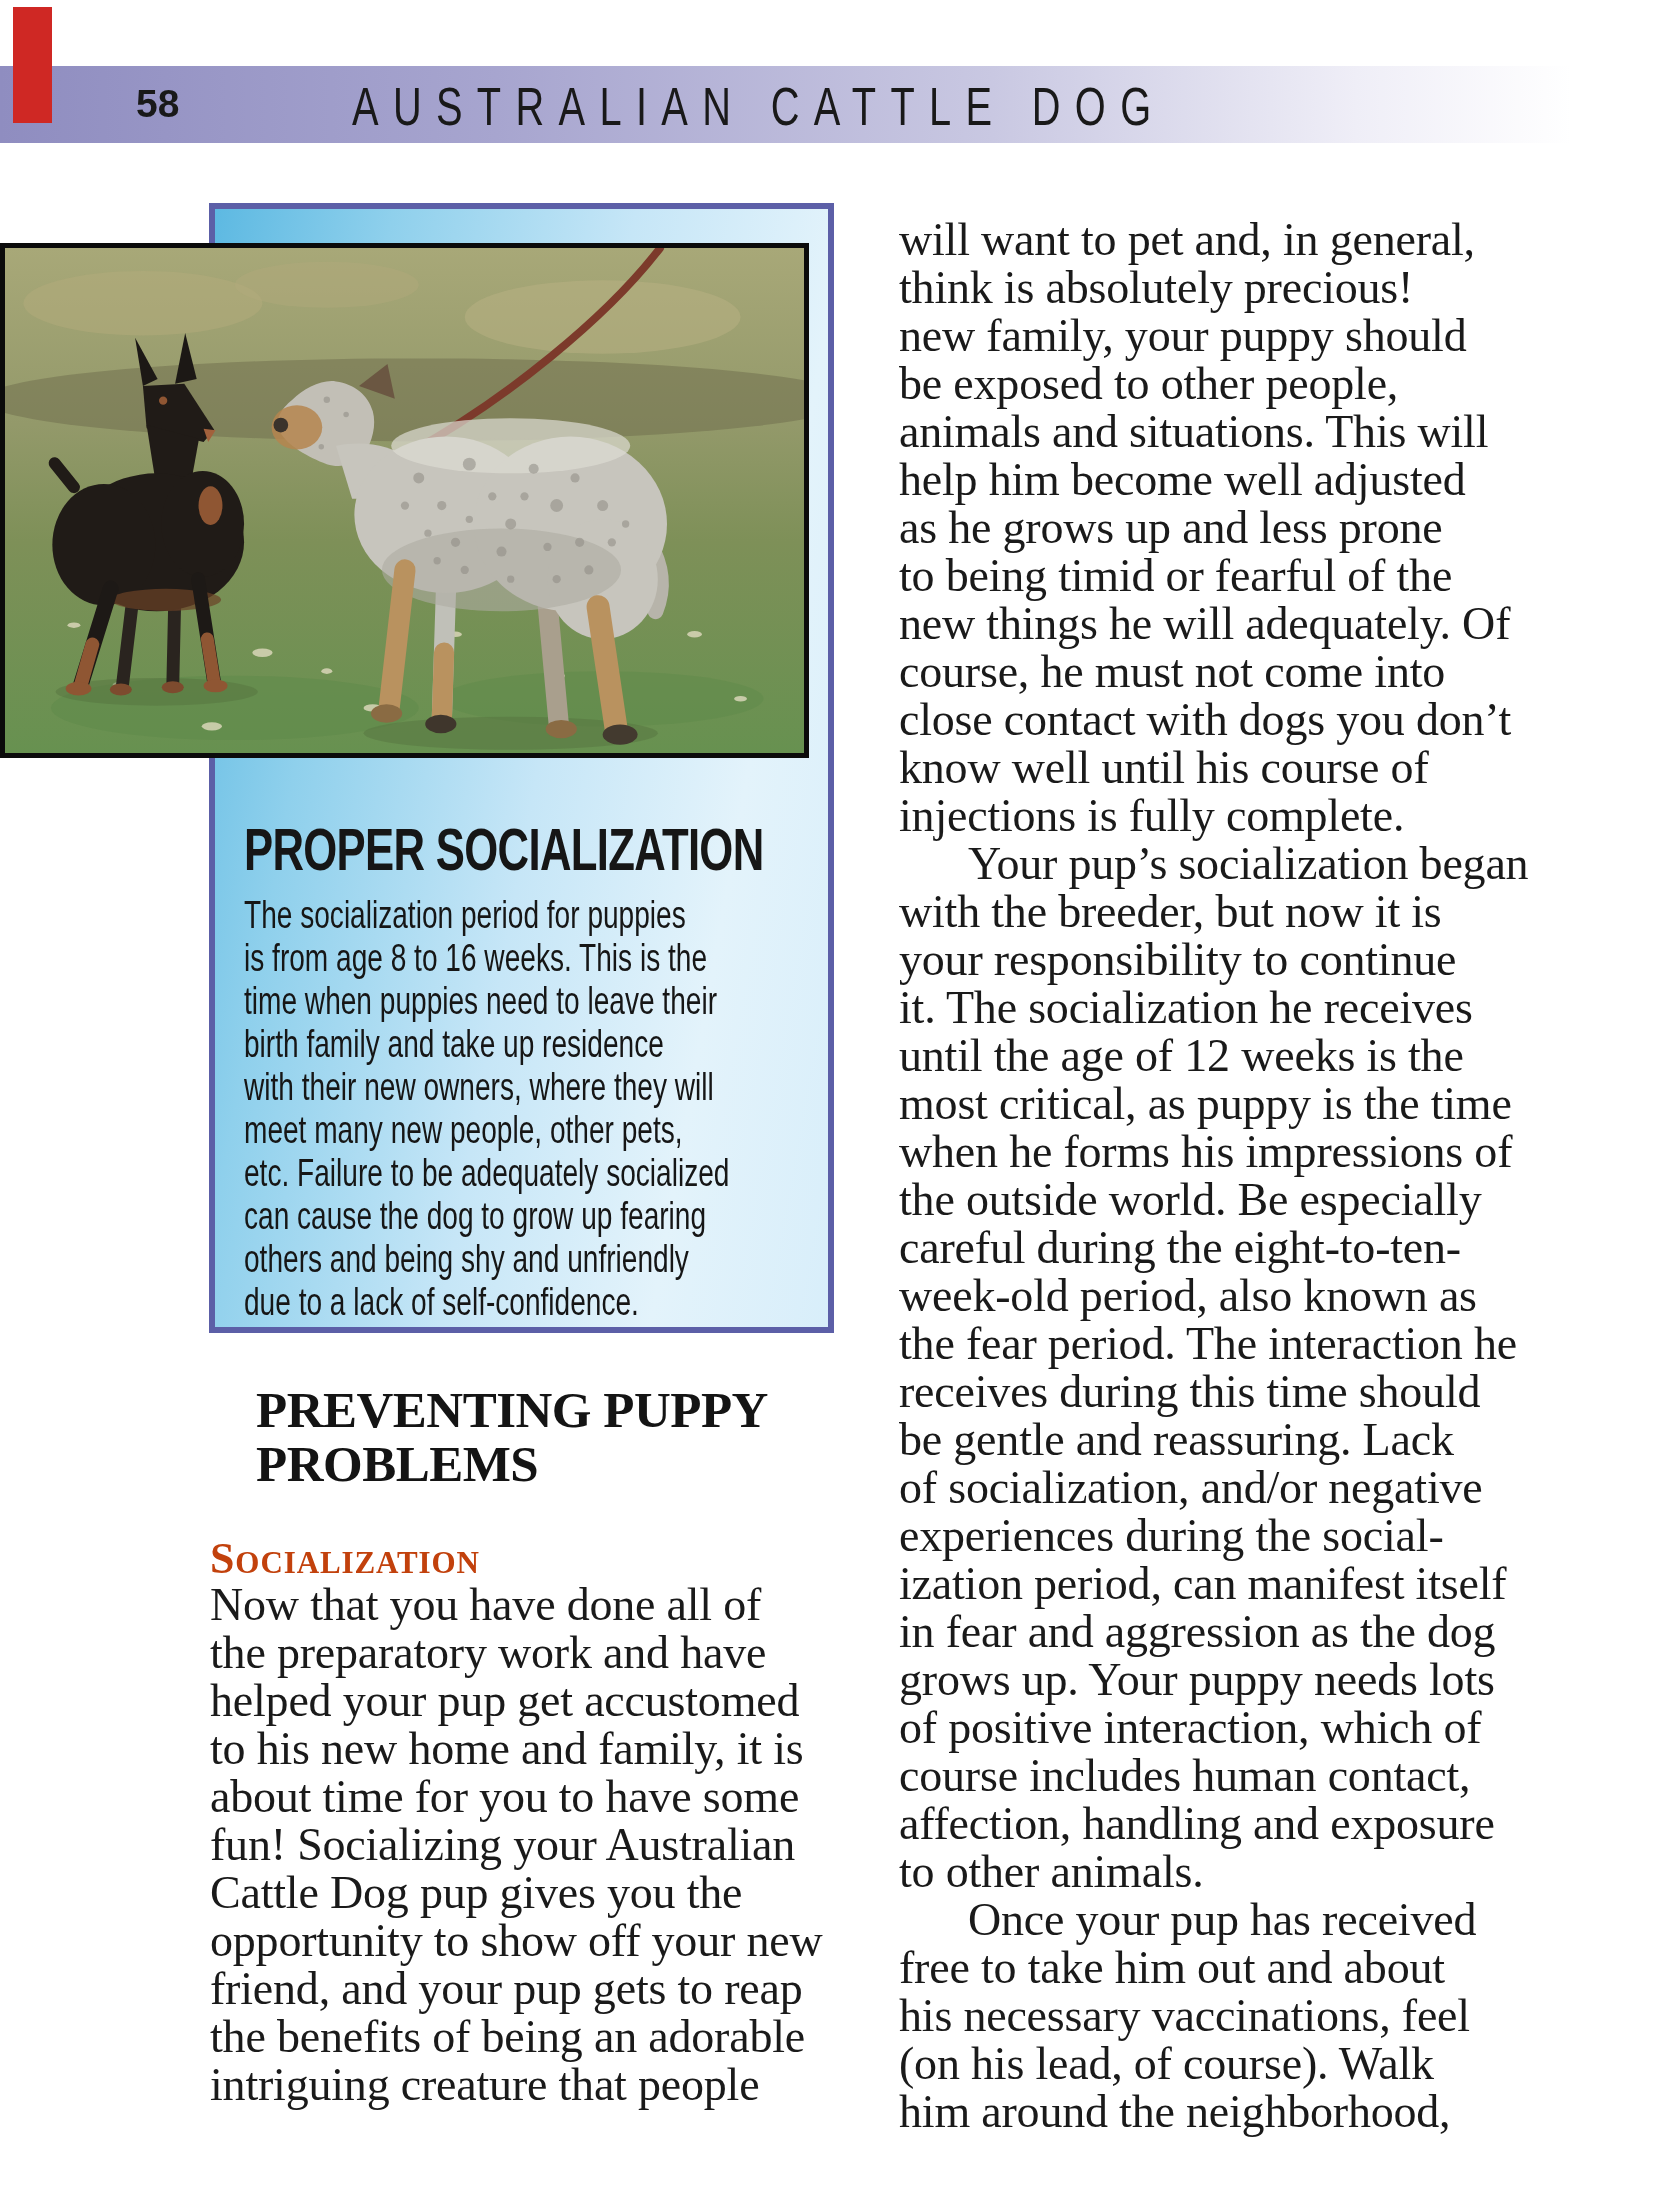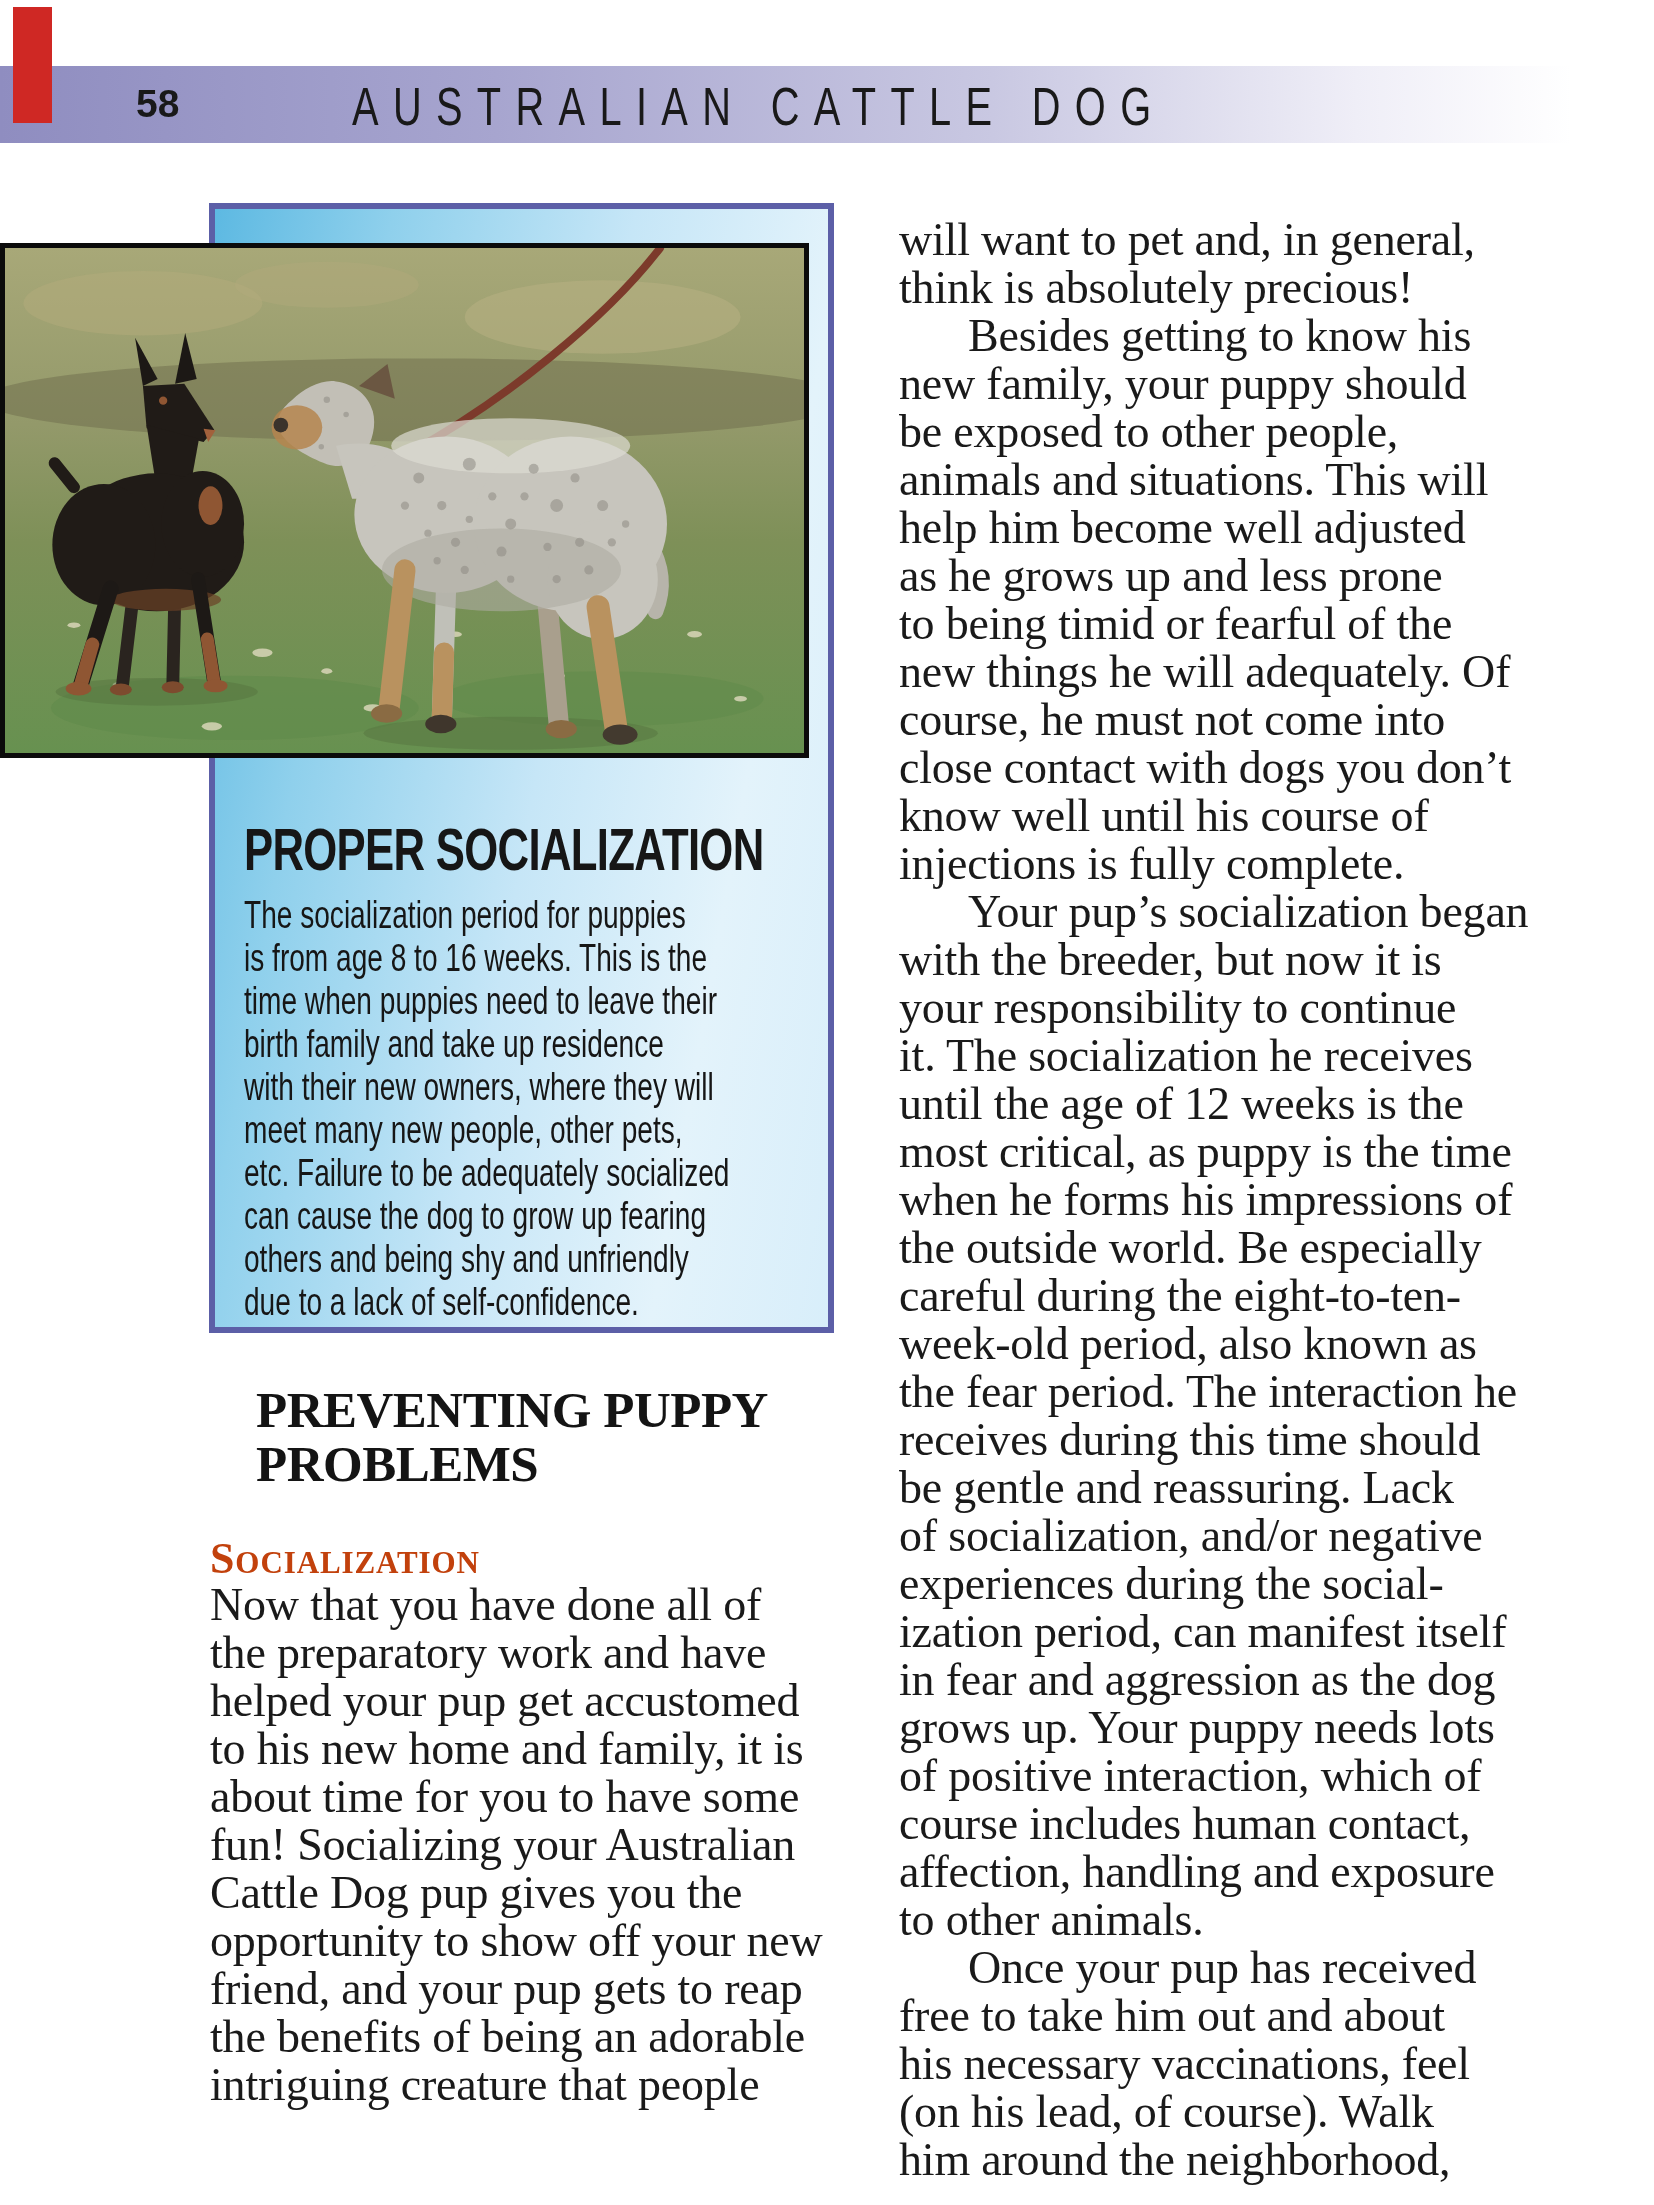--- a/index.html
+++ b/index.html
@@ -237,21 +237,20 @@
       <div class="line">Cattle Dog pup gives you the</div>
       <div class="line">opportunity to show off your new</div>
       <div class="line">friend, and your pup gets to reap</div>
       <div class="line">the benefits of being an adorable</div>
       <div class="line">intriguing creature that people</div>
     </div>
 
   <div class="right-body">
       <div class="line">will want to pet and, in general,</div>
       <div class="line">think is absolutely precious!</div>
-      <div class="line indent">Besides getting to know his</div>
       <div class="line">new family, your puppy should</div>
       <div class="line">be exposed to other people,</div>
       <div class="line">animals and situations. This will</div>
       <div class="line">help him become well adjusted</div>
       <div class="line">as he grows up and less prone</div>
       <div class="line">to being timid or fearful of the</div>
       <div class="line">new things he will adequately. Of</div>
       <div class="line">course, he must not come into</div>
       <div class="line">close contact with dogs you don’t</div>
       <div class="line">know well until his course of</div>

